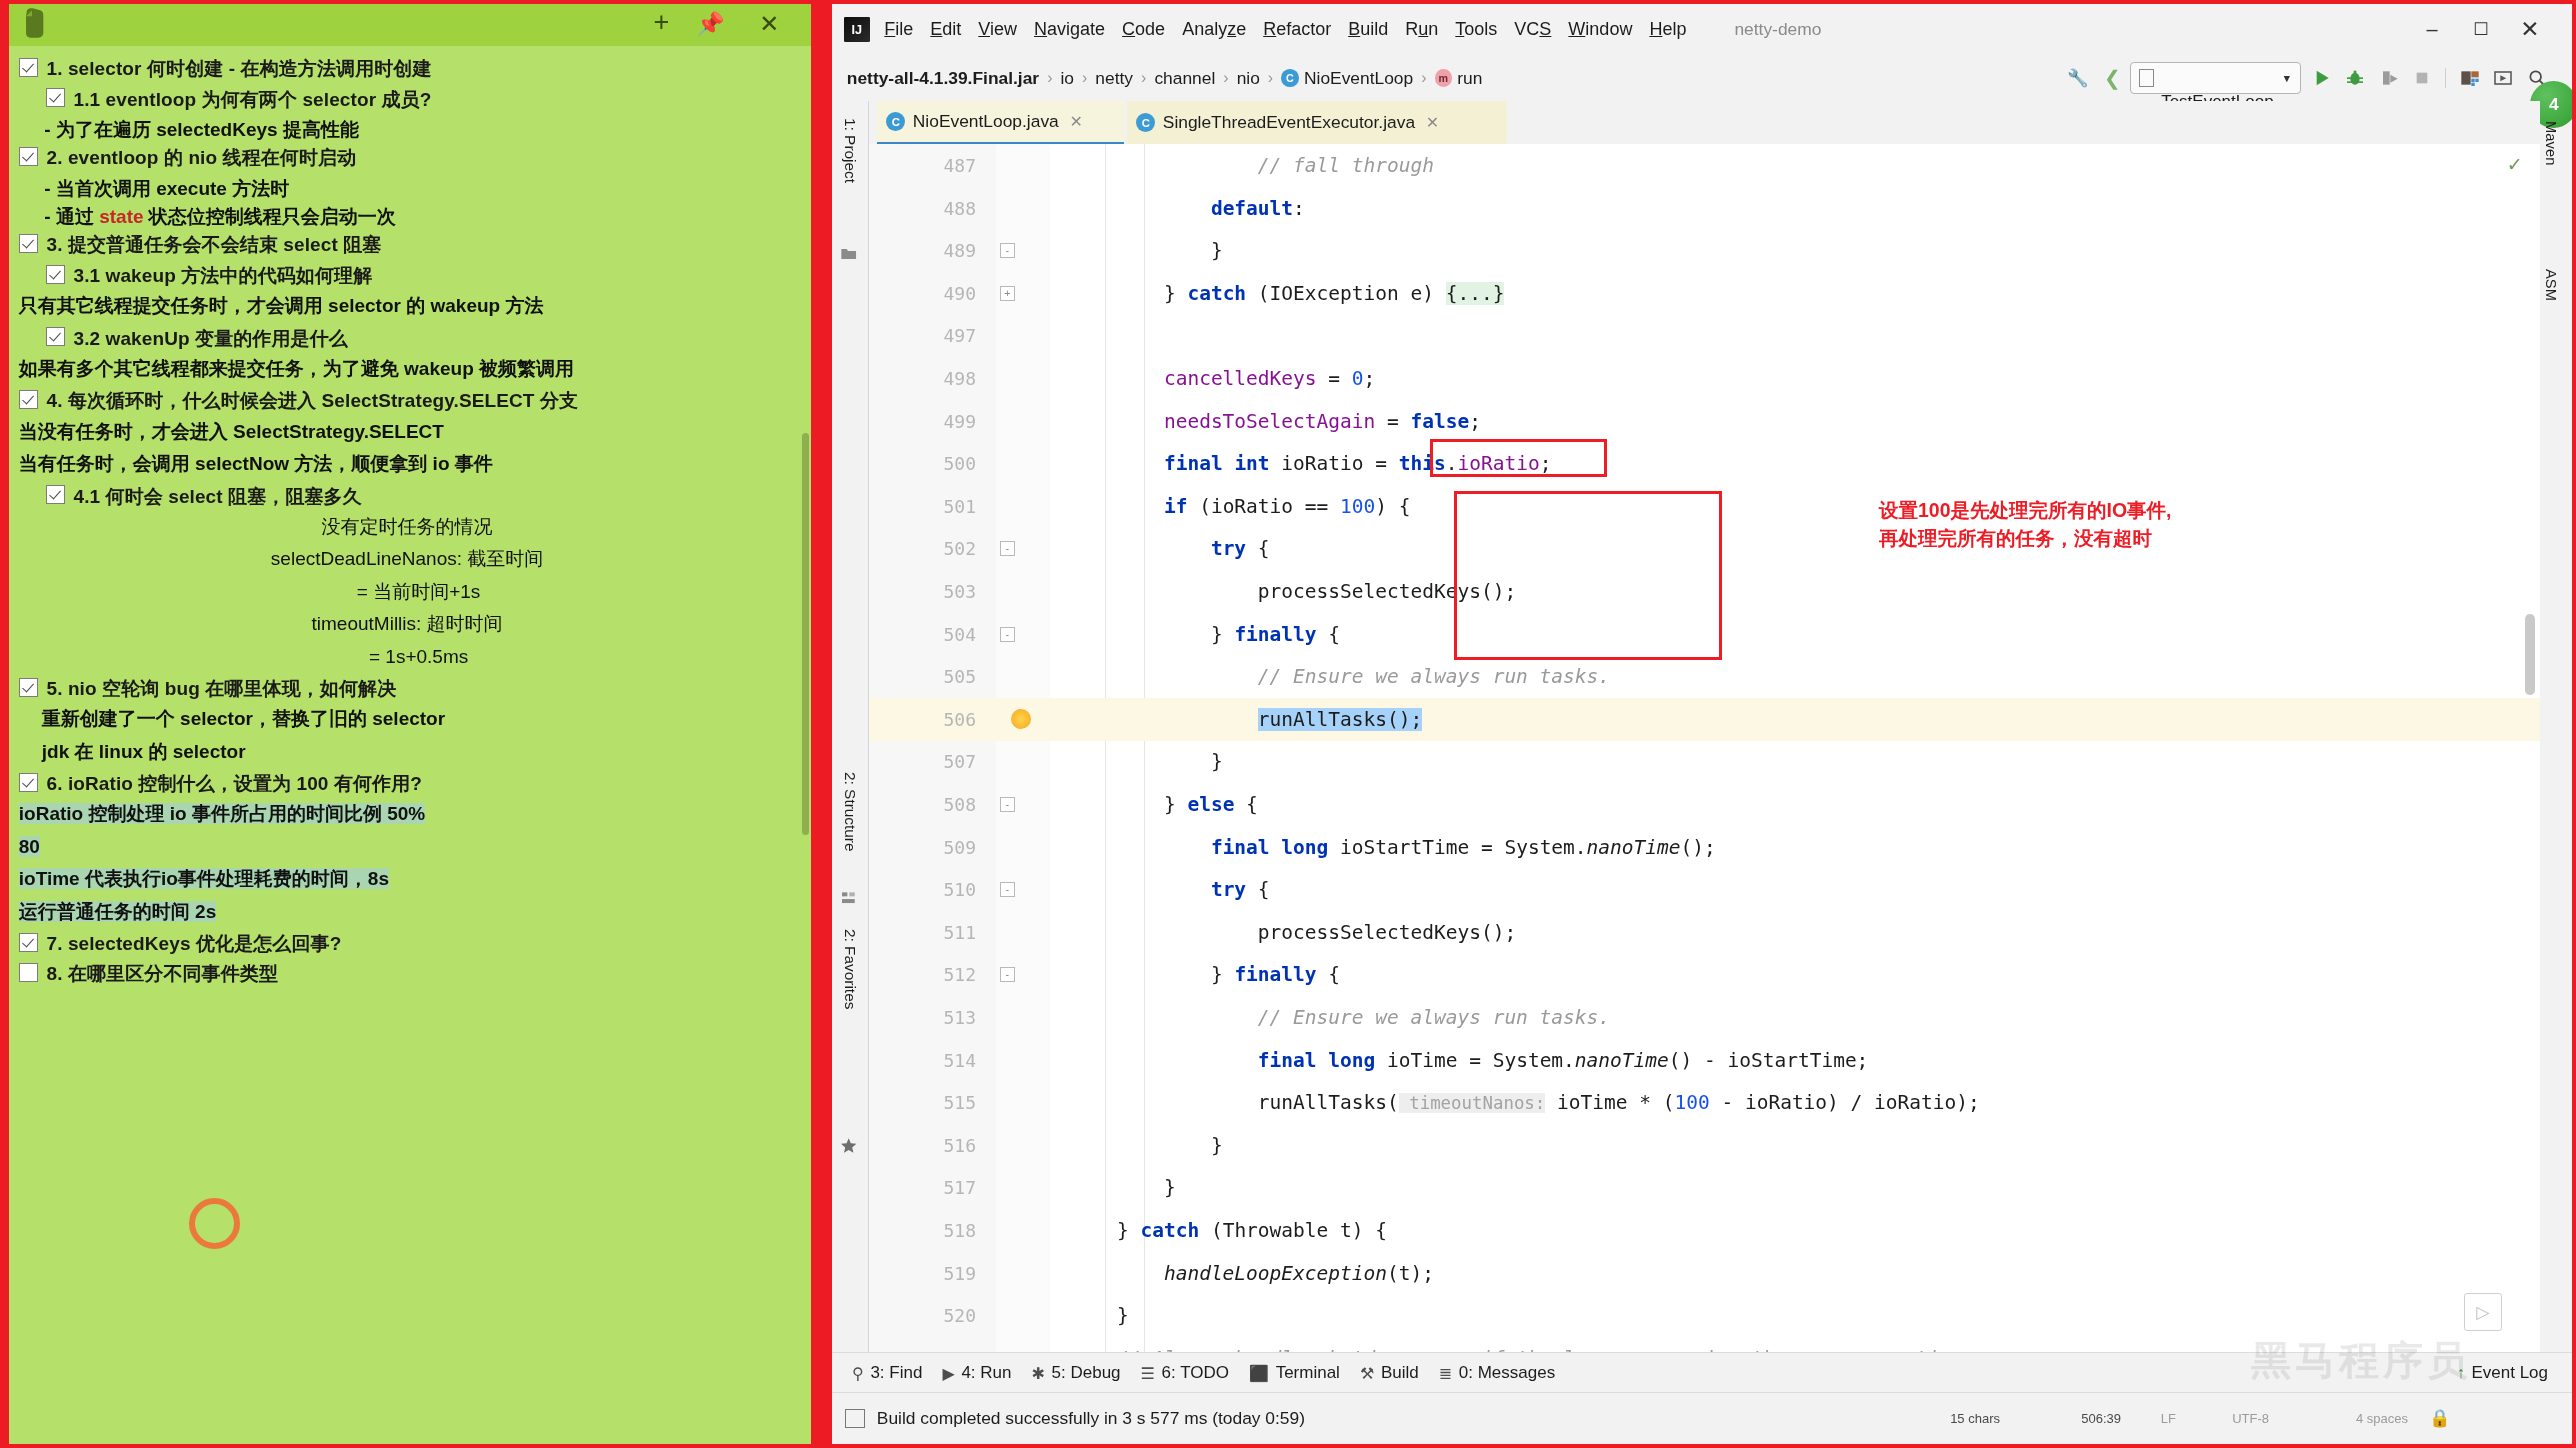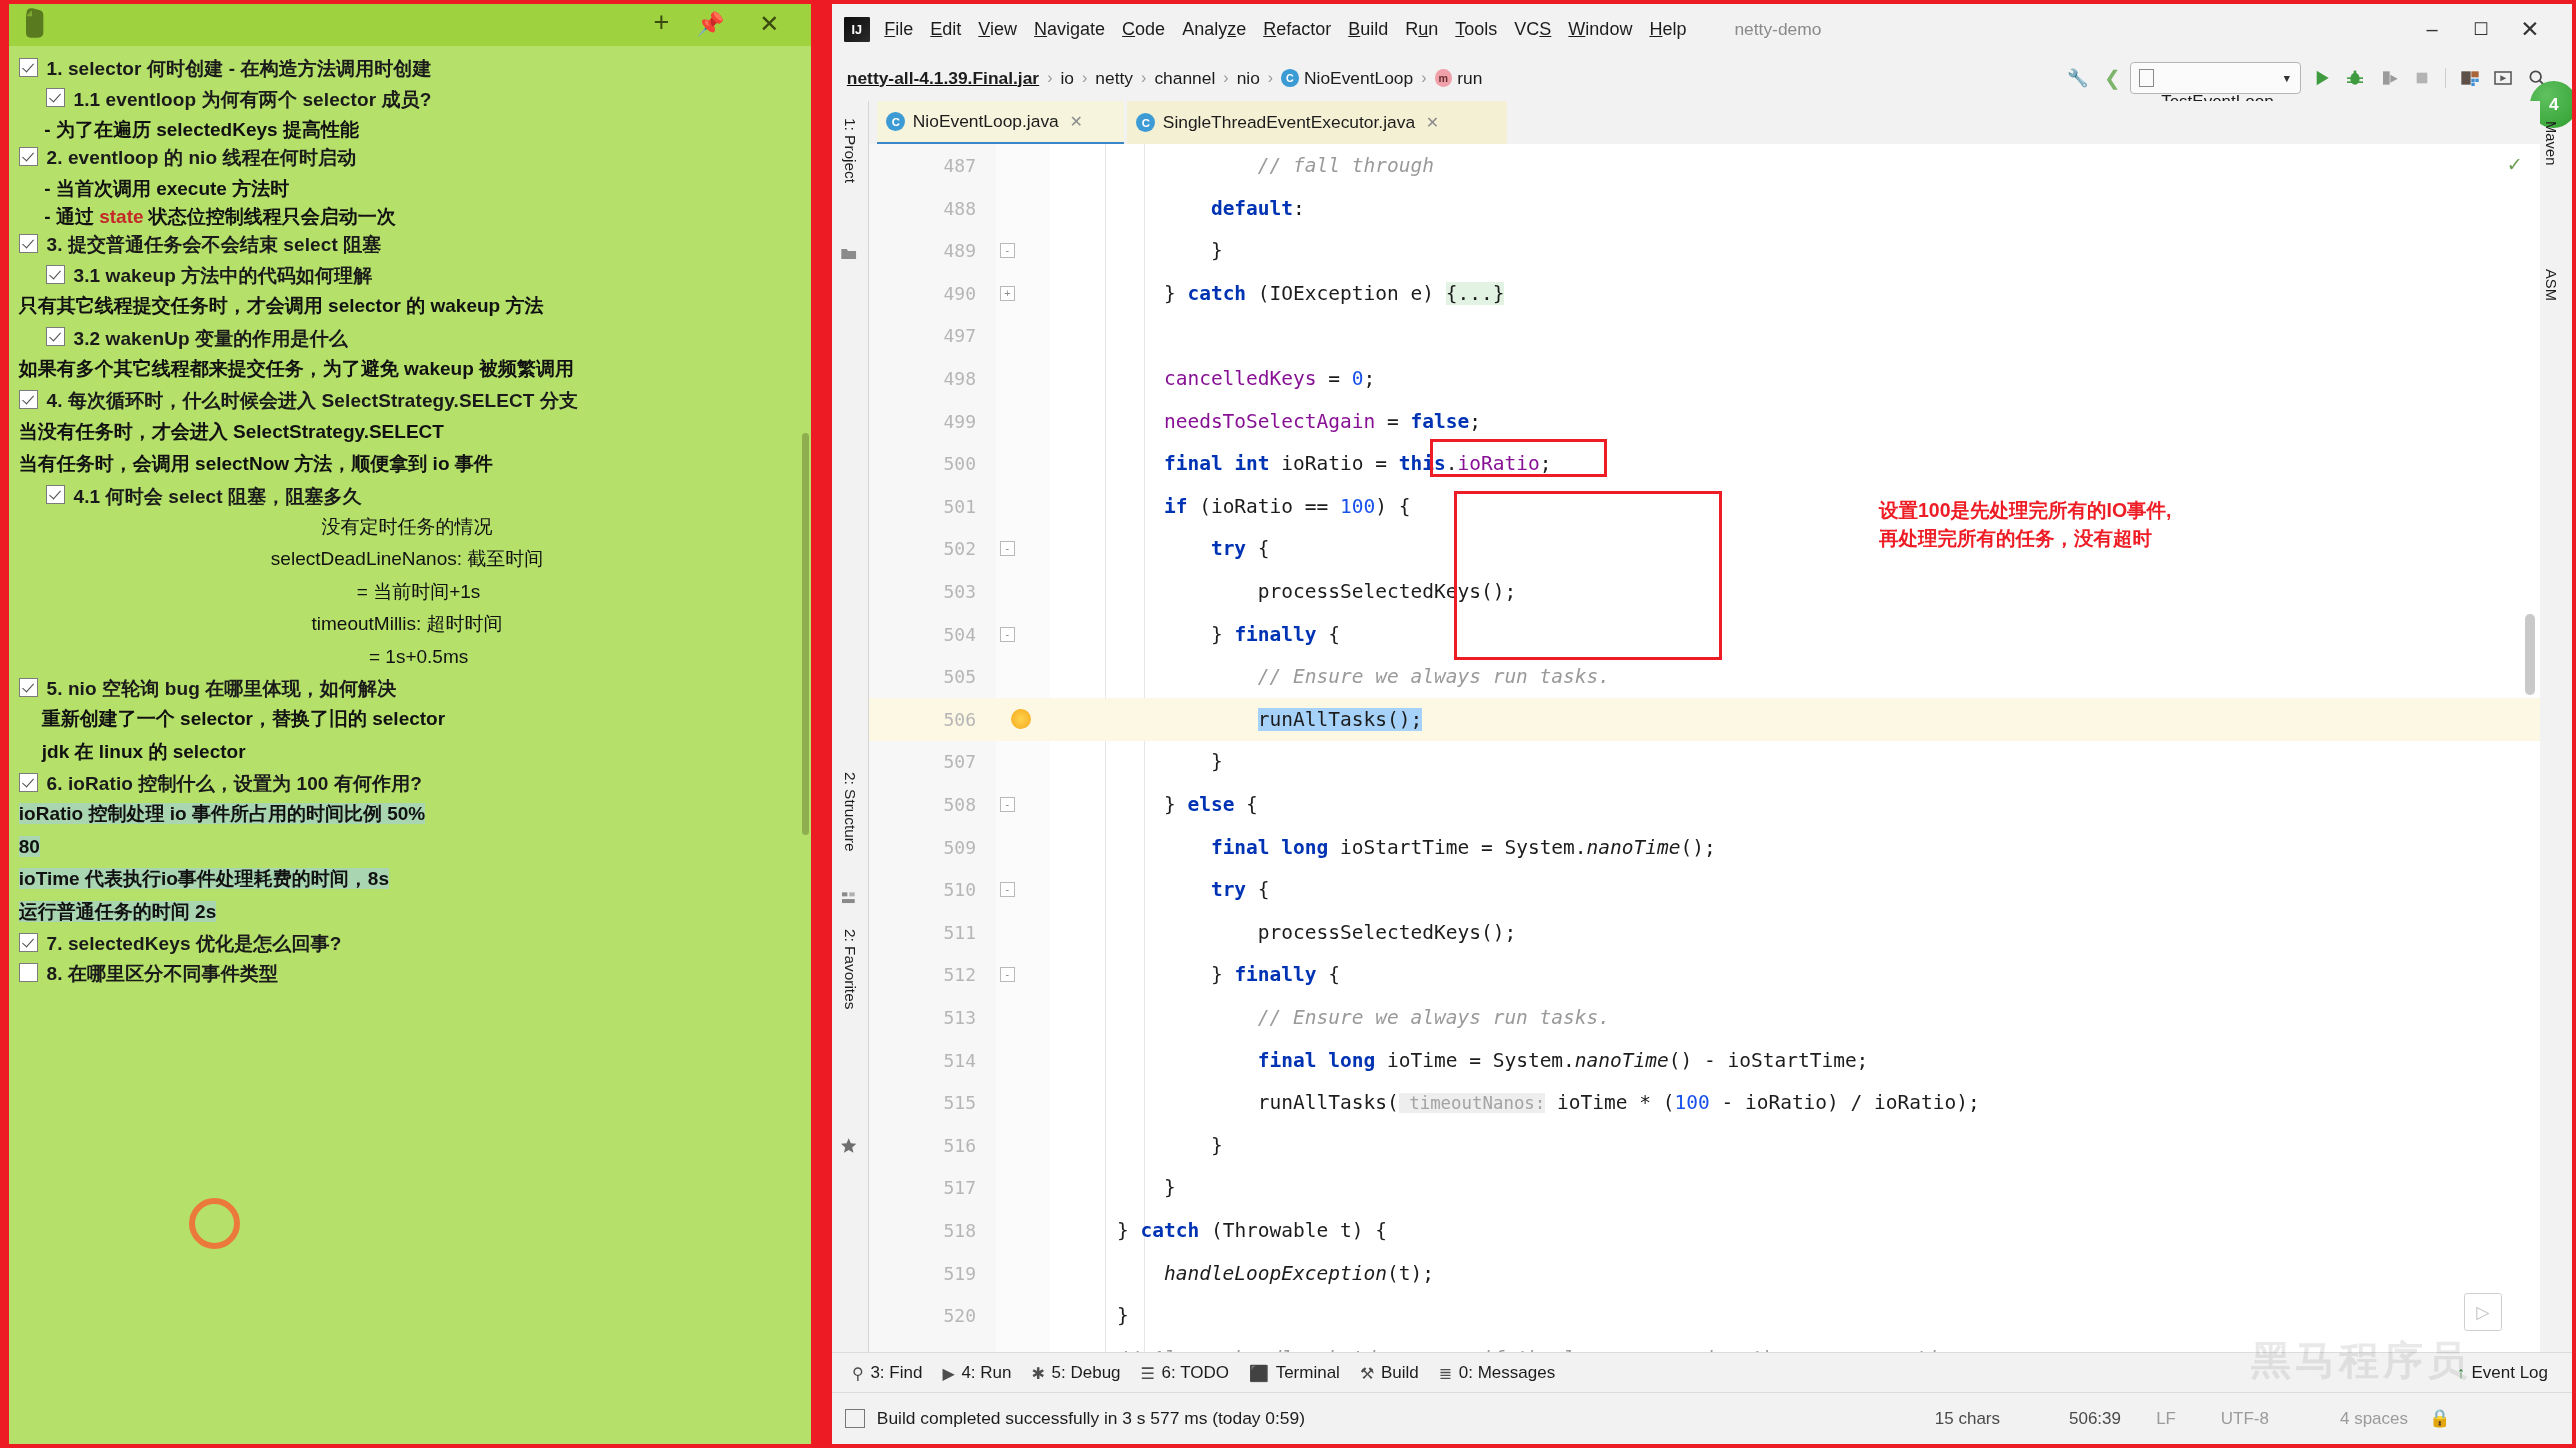--- a/index.html
+++ b/index.html
@@ -244,21 +244,21 @@
   #eventlog{position:absolute;right:24px;display:flex;align-items:center;cursor:pointer;}
   #eventlog .bicon{color:#2e8b3d;}
 
   
   #statusbar{
     position:absolute;left:0;bottom:0;width:100%;height:51px;background:#f2f2f2;
     display:flex;align-items:center;border-top:0.7px solid #dcdcdc;
   }
   #status-ic{margin-left:13.4px;width:17.4px;height:17.4px;border:1.3px solid #777;}
   #status-msg{font-size:17.4px;color:#1c1c1c;margin-left:12px;white-space:nowrap;}
-  .sright{position:absolute;font-size:17px;color:#4a4a4a;white-space:nowrap;cursor:pointer;}
+  .sright{position:absolute;font-size:13px;color:#4a4a4a;white-space:nowrap;cursor:pointer;}
   #s-chars{right:572px;}
   #s-pos{right:451px;}
   #s-lf{right:396px;color:#9b9b9b;}
   #s-enc{right:303px;color:#9b9b9b;}
   #s-ind{right:164px;color:#9b9b9b;}
   #s-lock{right:121px;font-size:17.4px;color:#5a5a5a;}
   #watermark{
     position:absolute;right:101px;bottom:56px;font-size:40px;color:rgba(120,120,120,.16);
     font-weight:bold;letter-spacing:4px;pointer-events:none;
   }
@@ -372,21 +372,21 @@
         <div class="menu-item"><u>H</u>elp</div>
       </div>
     <div id="proj-name">netty-demo</div>
     <div class="wbtn" id="win-min">–</div>
     <div class="wbtn" id="win-max">☐</div>
     <div class="wbtn" id="win-close">✕</div>
   </div>
 
   <div id="navbar">
     <div id="crumbs">
-        <span style="display: inline-flex; align-items: center; text-decoration: underline;">
+        <span style="display: inline-flex; align-items: center;">
           <span class="crumb bold">netty-all-4.1.39.Final.jar</span>
         </span>
         <span class="crumb-sep">›</span>
         <span style="display: inline-flex; align-items: flex-end;">
           <span class="crumb">io</span>
         </span>
         <span class="crumb-sep">›</span>
         <span style="display: inline-flex; align-items: center;">
           <span class="crumb">netty</span>
         </span>

